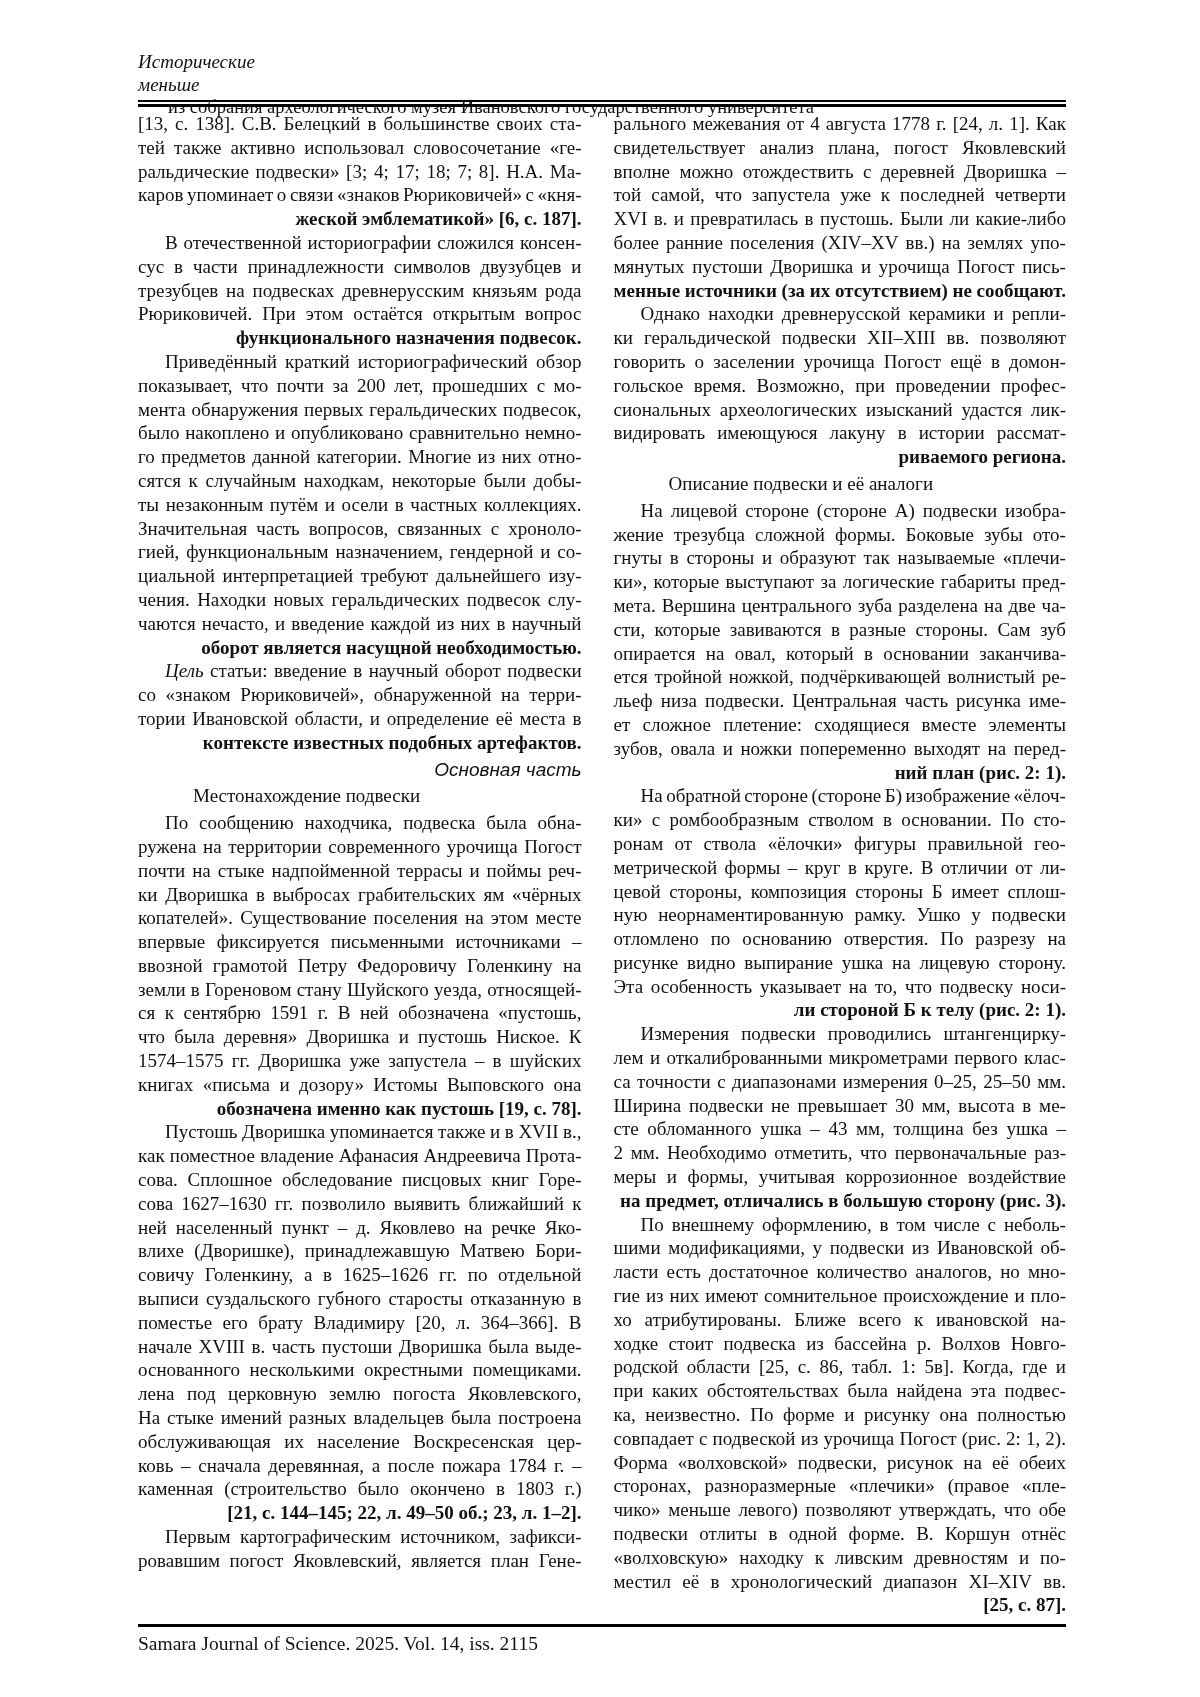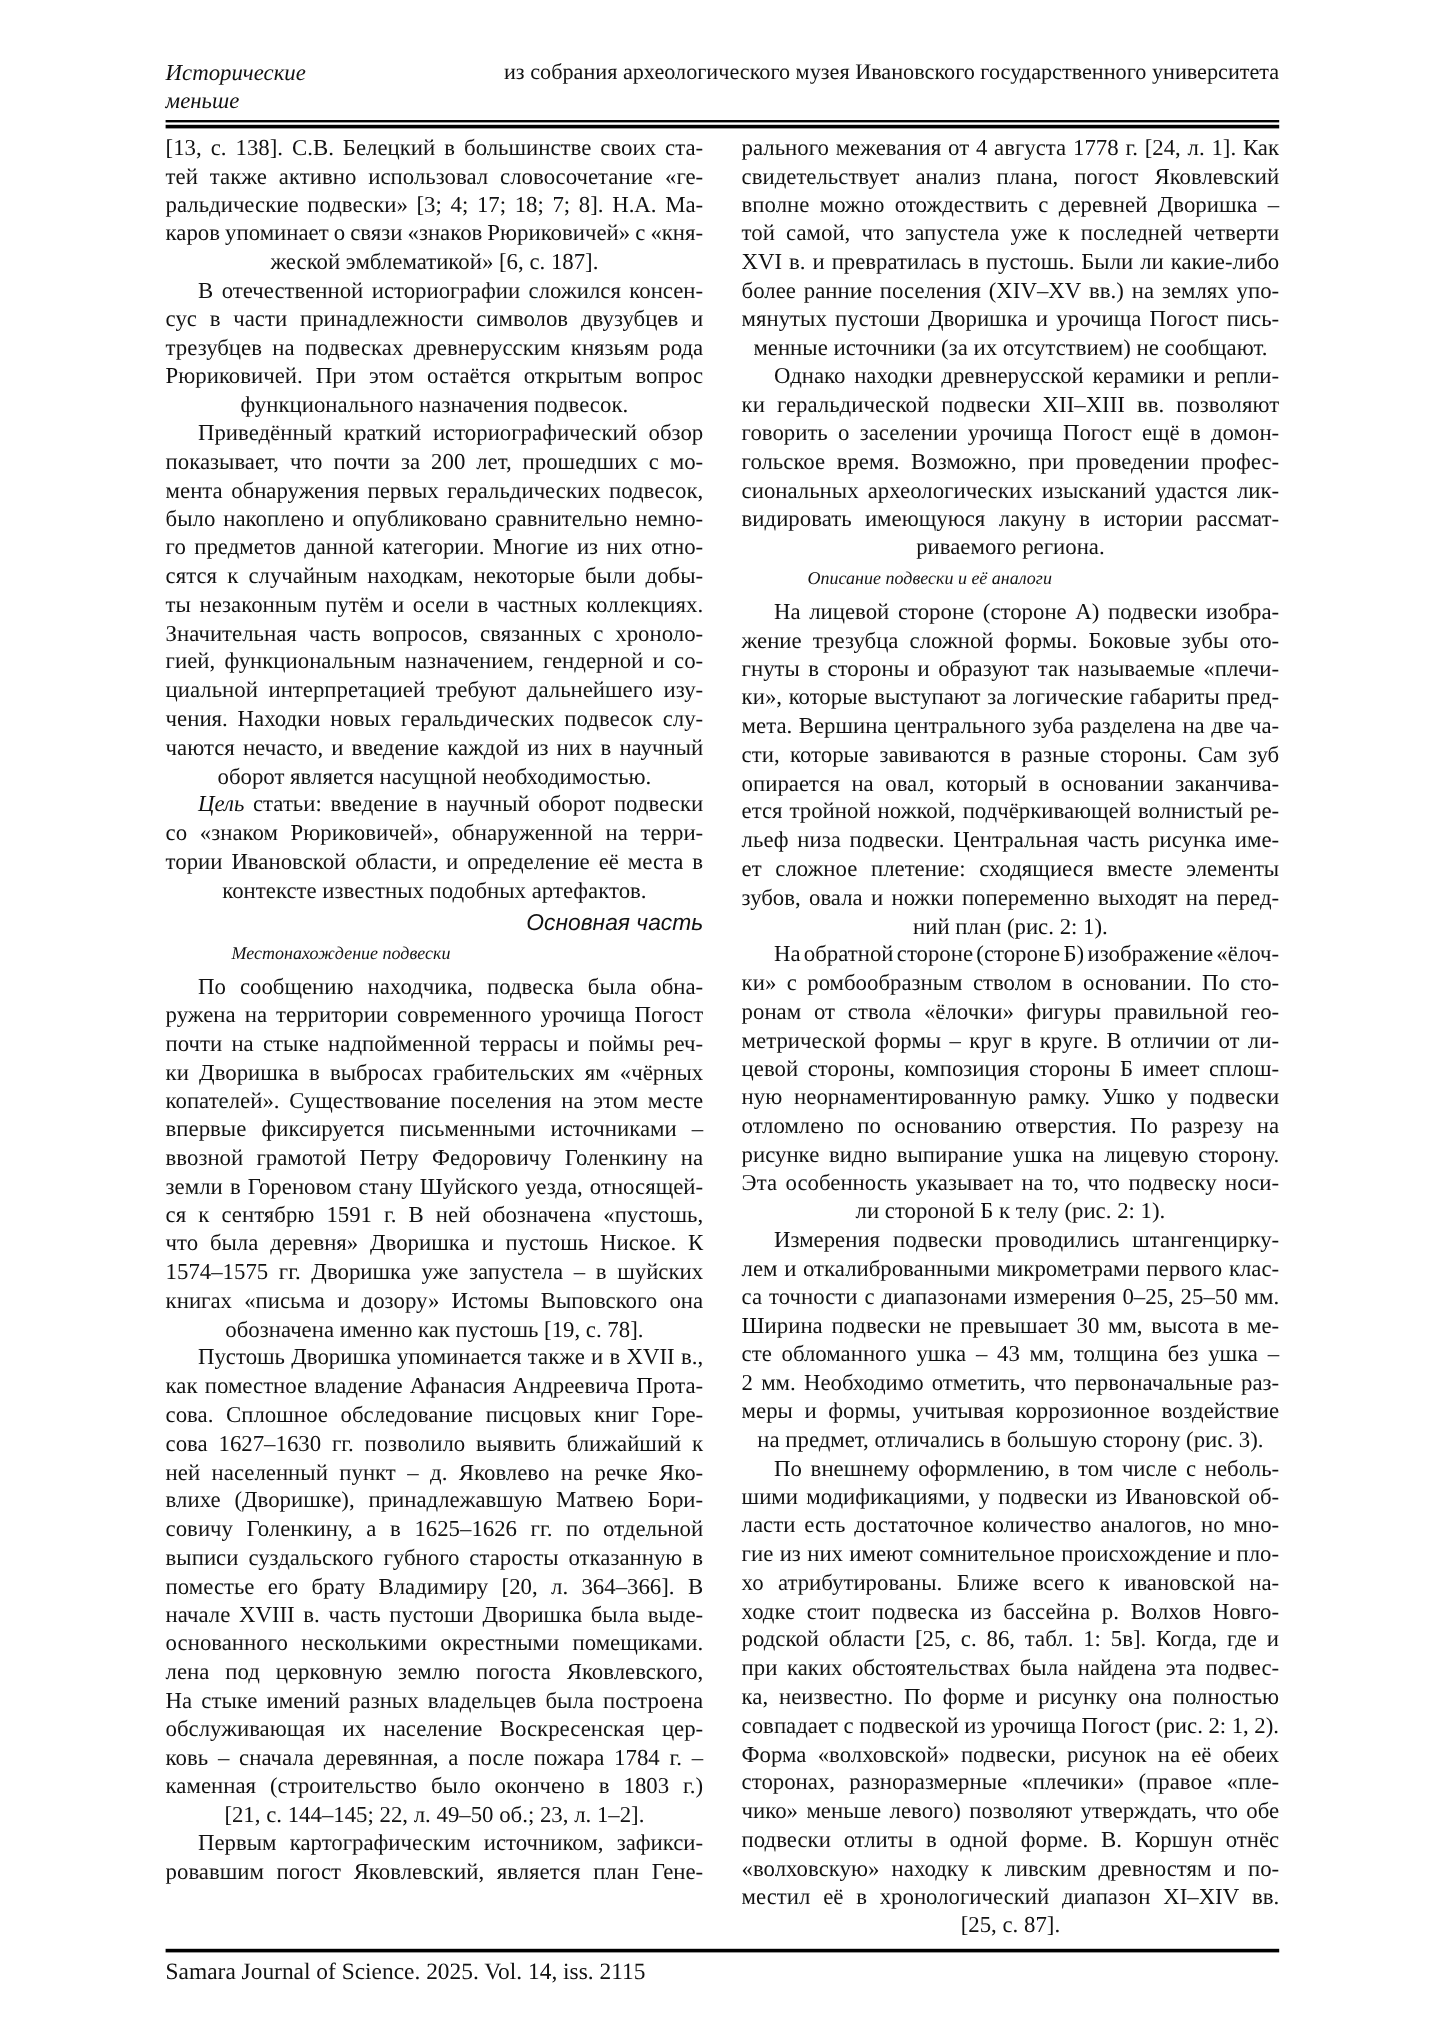--- a/index.html
+++ b/index.html
@@ -7,48 +7,48 @@
     position:relative;
     width:1200px;height:1697px;
     background:#ffffff;
     color:#121212;
     font-family:"Liberation Serif","DejaVu Serif",serif;
     overflow:hidden;
   }
   
   .header{
     position:absolute;top:50px;left:138px;width:928px;
-    display:flex;justify-content:space-between;align-items:flex-start;
+    display:flex;justify-content:space-between;align-items:flex-start;flex-direction:column;
   }
   .hdr-left{font-style:italic;font-size:19px;line-height:23px;white-space:nowrap;}
   .hdr-right{text-align:right;font-size:18.5px;line-height:23px;flex:1;padding-left:30px;}
   .rule-thin{position:absolute;top:100px;left:138px;width:928px;height:1.5px;background:#000;}
   .rule-thick{position:absolute;top:104px;left:138px;width:928px;height:3px;background:#000;}
   
   .content{
     position:absolute;top:112px;left:138px;width:928px;
     display:flex;gap:32px;
     font-size:19px;
   }
   .col{width:454px;}
   .p{margin:0;}
   .line{height:23.8px;line-height:23.8px;white-space:nowrap;overflow:visible;}
   .line.j{display:flex;justify-content:space-between;}
   .line.j span{white-space:pre;}
   .line.ind{padding-left:27px;}
-  .line.last{text-align:center;}
+  .line.last{text-align:right;font-weight:bold;}
   .it{font-style:italic;}
   .h-center{
     text-align:right;font-style:italic;
     font-family:"Liberation Sans","DejaVu Sans",sans-serif;
     font-size:19px;height:23.8px;line-height:23.8px;margin:3px 0;
   }
   .h-indent{
-    font-style:italic;padding-left:55px;
-    font-size:15px;height:23.8px;line-height:23.8px;margin:3px 0;
+    padding-left:55px;
+    font-size:19px;height:23.8px;line-height:23.8px;margin:3px 0;
   }
   
   .footer-rule{position:absolute;top:1624px;left:138px;width:928px;height:3px;background:#000;}
   .footer{
     position:absolute;top:1633px;left:138px;width:928px;
     display:flex;
     font-size:19.5px;
   }
 </style>
 </head>

